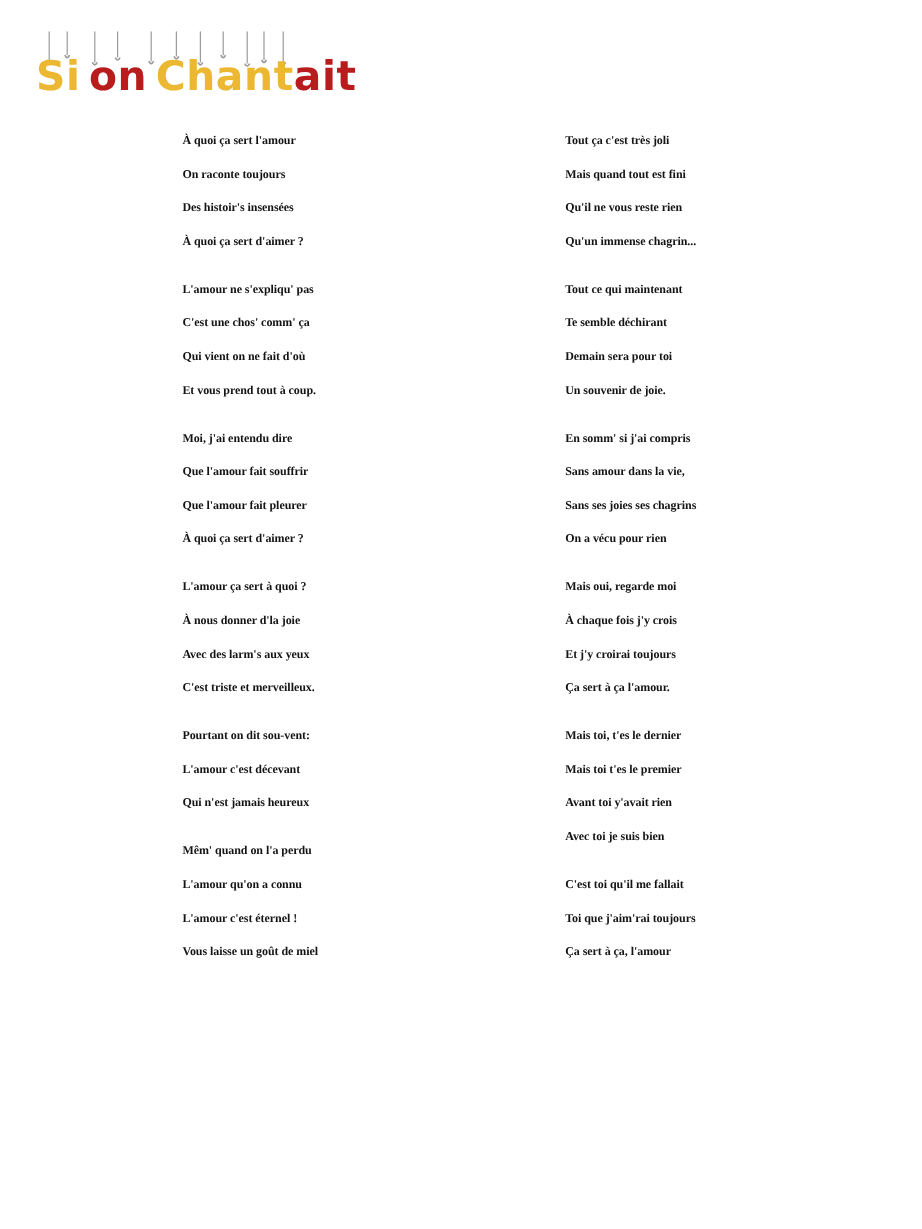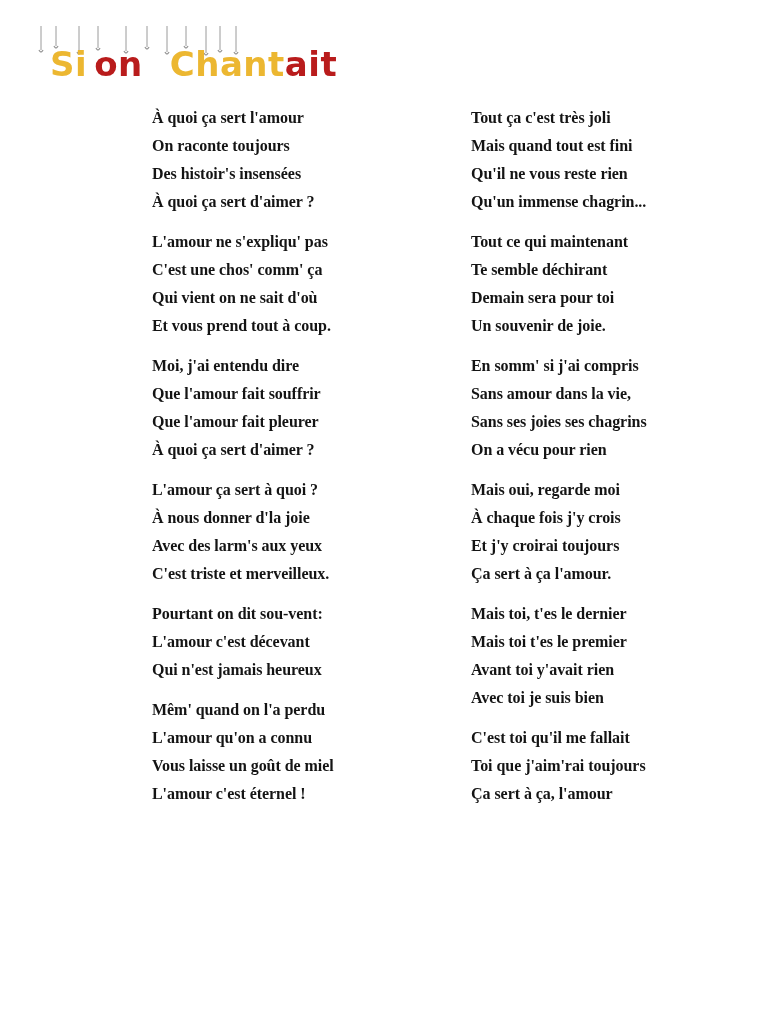--- a/index.html
+++ b/index.html
@@ -47,21 +47,21 @@
     position: absolute;
     left: 2px;
     top: 18px;
     font-family: "DejaVu Sans", sans-serif;
     font-weight: bold;
     font-size: 34px;
     letter-spacing: 0.5px;
     white-space: nowrap;
     line-height: 40px;
   }
-  .ly { color: #ecb731; margin-left: 20px; }
+  .ly { color: #ecb731; }
   .lk { color: #b91c1c; }
   .logo-word .sp { display: inline-block; width: 7px; }
 
   .doc-title {
     position: absolute;
     left: 0;
     top: 34px;
     width: 768px;
     text-align: center;
     font-family: "Liberation Serif", "DejaVu Serif", serif;
@@ -85,21 +85,21 @@
   }
   .col-left  { left: 152px; width: 300px; }
   .col-right { left: 471px; width: 300px; }
 
   .stanza {
     margin: 0 0 12px 0;
   }
   .line {
     font-family: "Liberation Serif", "DejaVu Serif", serif;
     font-weight: bold;
-    font-size: 16px;
+    font-size: 10px;
     line-height: 28px;
     color: #141414;
     white-space: nowrap;
     letter-spacing: -0.05px;
   }
 </style>
 </head>
 <body>
 
 <div class="page">
@@ -145,21 +145,21 @@
     <div class="col col-left">
       <div class="stanza">
         <div class="line">À quoi ça sert l'amour</div>
         <div class="line">On raconte toujours</div>
         <div class="line">Des histoir's insensées</div>
         <div class="line">À quoi ça sert d'aimer ?</div>
       </div>
       <div class="stanza">
         <div class="line">L'amour ne s'expliqu' pas</div>
         <div class="line">C'est une chos' comm' ça</div>
-        <div class="line">Qui vient on ne sait d'où</div>
+        <div class="line">Qui vient on ne fait d'où</div>
         <div class="line">Et vous prend tout à coup.</div>
       </div>
       <div class="stanza">
         <div class="line">Moi, j'ai entendu dire</div>
         <div class="line">Que l'amour fait souffrir</div>
         <div class="line">Que l'amour fait pleurer</div>
         <div class="line">À quoi ça sert d'aimer ?</div>
       </div>
       <div class="stanza">
         <div class="line">L'amour ça sert à quoi ?</div>
@@ -168,22 +168,22 @@
         <div class="line">C'est triste et merveilleux.</div>
       </div>
       <div class="stanza">
         <div class="line">Pourtant on dit sou-vent:</div>
         <div class="line">L'amour c'est décevant</div>
         <div class="line">Qui n'est jamais heureux</div>
       </div>
       <div class="stanza">
         <div class="line">Mêm' quand on l'a perdu</div>
         <div class="line">L'amour qu'on a connu</div>
+        <div class="line">L'amour c'est éternel !</div>
         <div class="line">Vous laisse un goût de miel</div>
-        <div class="line">L'amour c'est éternel !</div>
       </div>
     </div>
 
     <div class="col col-right">
       <div class="stanza">
         <div class="line">Tout ça c'est très joli</div>
         <div class="line">Mais quand tout est fini</div>
         <div class="line">Qu'il ne vous reste rien</div>
         <div class="line">Qu'un immense chagrin...</div>
       </div>

